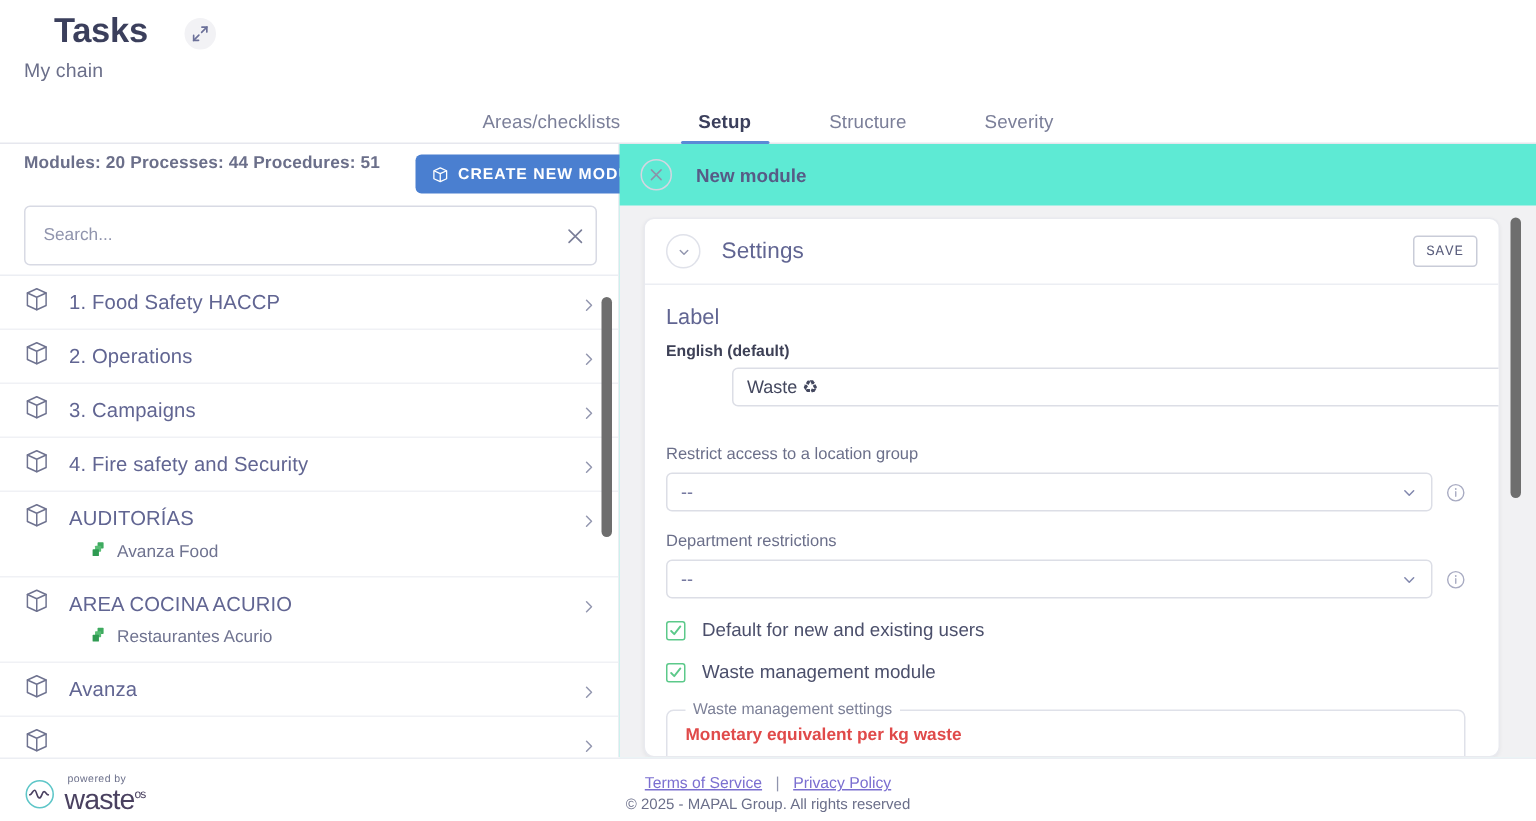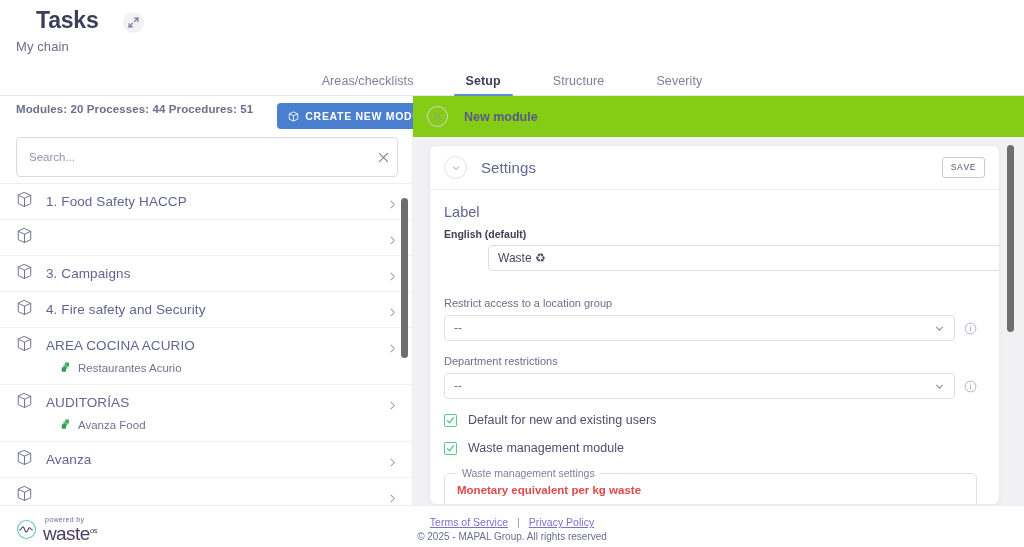--- a/index.html
+++ b/index.html
@@ -92,21 +92,21 @@
   .list-sb-track {
     position: absolute; right: 2px; top: 0; width: 7px; height: 100%;
     background: transparent;
   }
   .list-sb-thumb {
     position: absolute; right: 2px; width: 7px; border-radius: 4px;
     background: #6e6e6e;
   }
 
   
-  .right-col { flex: 1; display: flex; flex-direction: column; background: #84cc16; position: relative; }
+  .right-col { flex: 1; display: flex; flex-direction: column; background: #5eead4; position: relative; }
   .mod-head { display: flex; align-items: center; gap: 16px; padding: 10px 0 10px 14px; }
   .close-circle {
     width: 21px; height: 21px; border-radius: 50%; border: 1px solid #d4d6e1;
     display: flex; align-items: center; justify-content: center; cursor: pointer; flex:0 0 auto;
   }
   .mod-head-title { font-size: 12.5px; font-weight: bold; color: #575b86; }
 
   .panel-area {
     flex: 1; background: #f1f1f3; position: relative; overflow: hidden;
     padding: 8px 24px 0 16px;
@@ -256,20 +256,21 @@
               <span class="chev-right"><svg width="11" height="11" viewBox="0 0 12 12" fill="none" stroke="#9498b0" stroke-width="1.1" stroke-linecap="round" stroke-linejoin="round">
                   <path d="M4.4 2.4 8 6l-3.6 3.6"></path>
                 </svg></span>
             </div>
             <div class="mod-row">
               <div class="mod-main">
                 <span><svg width="17" height="17" viewBox="0 0 18 18" fill="none" stroke="#6f7390" stroke-width="1.05" stroke-linejoin="round" stroke-linecap="round">
                     <path d="M9 1.6 15.6 4.6v8.8L9 16.4 2.4 13.4V4.6z"></path>
                     <path d="M2.4 4.6 9 7.6l6.6-3M9 7.6v8.8"></path>
                   </svg></span>
+                <span class="mod-label">2. Operations</span>
               </div>
               <span class="chev-right"><svg width="11" height="11" viewBox="0 0 12 12" fill="none" stroke="#9498b0" stroke-width="1.1" stroke-linecap="round" stroke-linejoin="round">
                   <path d="M4.4 2.4 8 6l-3.6 3.6"></path>
                 </svg></span>
             </div>
             <div class="mod-row">
               <div class="mod-main">
                 <span><svg width="17" height="17" viewBox="0 0 18 18" fill="none" stroke="#6f7390" stroke-width="1.05" stroke-linejoin="round" stroke-linecap="round">
                     <path d="M9 1.6 15.6 4.6v8.8L9 16.4 2.4 13.4V4.6z"></path>
                     <path d="M2.4 4.6 9 7.6l6.6-3M9 7.6v8.8"></path>
@@ -291,52 +292,52 @@
               <span class="chev-right"><svg width="11" height="11" viewBox="0 0 12 12" fill="none" stroke="#9498b0" stroke-width="1.1" stroke-linecap="round" stroke-linejoin="round">
                   <path d="M4.4 2.4 8 6l-3.6 3.6"></path>
                 </svg></span>
             </div>
             <div class="mod-row">
               <div class="mod-main">
                 <span><svg width="17" height="17" viewBox="0 0 18 18" fill="none" stroke="#6f7390" stroke-width="1.05" stroke-linejoin="round" stroke-linecap="round">
                     <path d="M9 1.6 15.6 4.6v8.8L9 16.4 2.4 13.4V4.6z"></path>
                     <path d="M2.4 4.6 9 7.6l6.6-3M9 7.6v8.8"></path>
                   </svg></span>
-                <span class="mod-label">AREA COCINA ACURIO</span>
+                <span class="mod-label">AUDITORÍAS</span>
               </div>
               <span class="chev-right"><svg width="11" height="11" viewBox="0 0 12 12" fill="none" stroke="#9498b0" stroke-width="1.1" stroke-linecap="round" stroke-linejoin="round">
                   <path d="M4.4 2.4 8 6l-3.6 3.6"></path>
                 </svg></span>
               <div class="mod-sub">
                 <span><svg width="11" height="11" viewBox="0 0 12 12" fill="#3eaa5f">
                     <rect x="4.4" y="0.6" width="4.4" height="4.4" rx=".5"></rect>
                     <rect x="2.6" y="3" width="4.4" height="4.4" rx=".5" fill="#57bd74"></rect>
                     <rect x="0.8" y="5.6" width="4.6" height="5" rx=".5" fill="#2f9b52"></rect>
                   </svg></span>
-                <span class="mod-sub-label">Restaurantes Acurio</span>
-              </div>
-            </div>
-            <div class="mod-row">
-              <div class="mod-main">
-                <span><svg width="17" height="17" viewBox="0 0 18 18" fill="none" stroke="#6f7390" stroke-width="1.05" stroke-linejoin="round" stroke-linecap="round">
-                    <path d="M9 1.6 15.6 4.6v8.8L9 16.4 2.4 13.4V4.6z"></path>
-                    <path d="M2.4 4.6 9 7.6l6.6-3M9 7.6v8.8"></path>
-                  </svg></span>
-                <span class="mod-label">AUDITORÍAS</span>
+                <span class="mod-sub-label">Avanza Food</span>
+              </div>
+            </div>
+            <div class="mod-row">
+              <div class="mod-main">
+                <span><svg width="17" height="17" viewBox="0 0 18 18" fill="none" stroke="#6f7390" stroke-width="1.05" stroke-linejoin="round" stroke-linecap="round">
+                    <path d="M9 1.6 15.6 4.6v8.8L9 16.4 2.4 13.4V4.6z"></path>
+                    <path d="M2.4 4.6 9 7.6l6.6-3M9 7.6v8.8"></path>
+                  </svg></span>
+                <span class="mod-label">AREA COCINA ACURIO</span>
               </div>
               <span class="chev-right"><svg width="11" height="11" viewBox="0 0 12 12" fill="none" stroke="#9498b0" stroke-width="1.1" stroke-linecap="round" stroke-linejoin="round">
                   <path d="M4.4 2.4 8 6l-3.6 3.6"></path>
                 </svg></span>
               <div class="mod-sub">
                 <span><svg width="11" height="11" viewBox="0 0 12 12" fill="#3eaa5f">
                     <rect x="4.4" y="0.6" width="4.4" height="4.4" rx=".5"></rect>
                     <rect x="2.6" y="3" width="4.4" height="4.4" rx=".5" fill="#57bd74"></rect>
                     <rect x="0.8" y="5.6" width="4.6" height="5" rx=".5" fill="#2f9b52"></rect>
                   </svg></span>
-                <span class="mod-sub-label">Avanza Food</span>
+                <span class="mod-sub-label">Restaurantes Acurio</span>
               </div>
             </div>
             <div class="mod-row">
               <div class="mod-main">
                 <span><svg width="17" height="17" viewBox="0 0 18 18" fill="none" stroke="#6f7390" stroke-width="1.05" stroke-linejoin="round" stroke-linecap="round">
                     <path d="M9 1.6 15.6 4.6v8.8L9 16.4 2.4 13.4V4.6z"></path>
                     <path d="M2.4 4.6 9 7.6l6.6-3M9 7.6v8.8"></path>
                   </svg></span>
                 <span class="mod-label">Avanza</span>
               </div>

